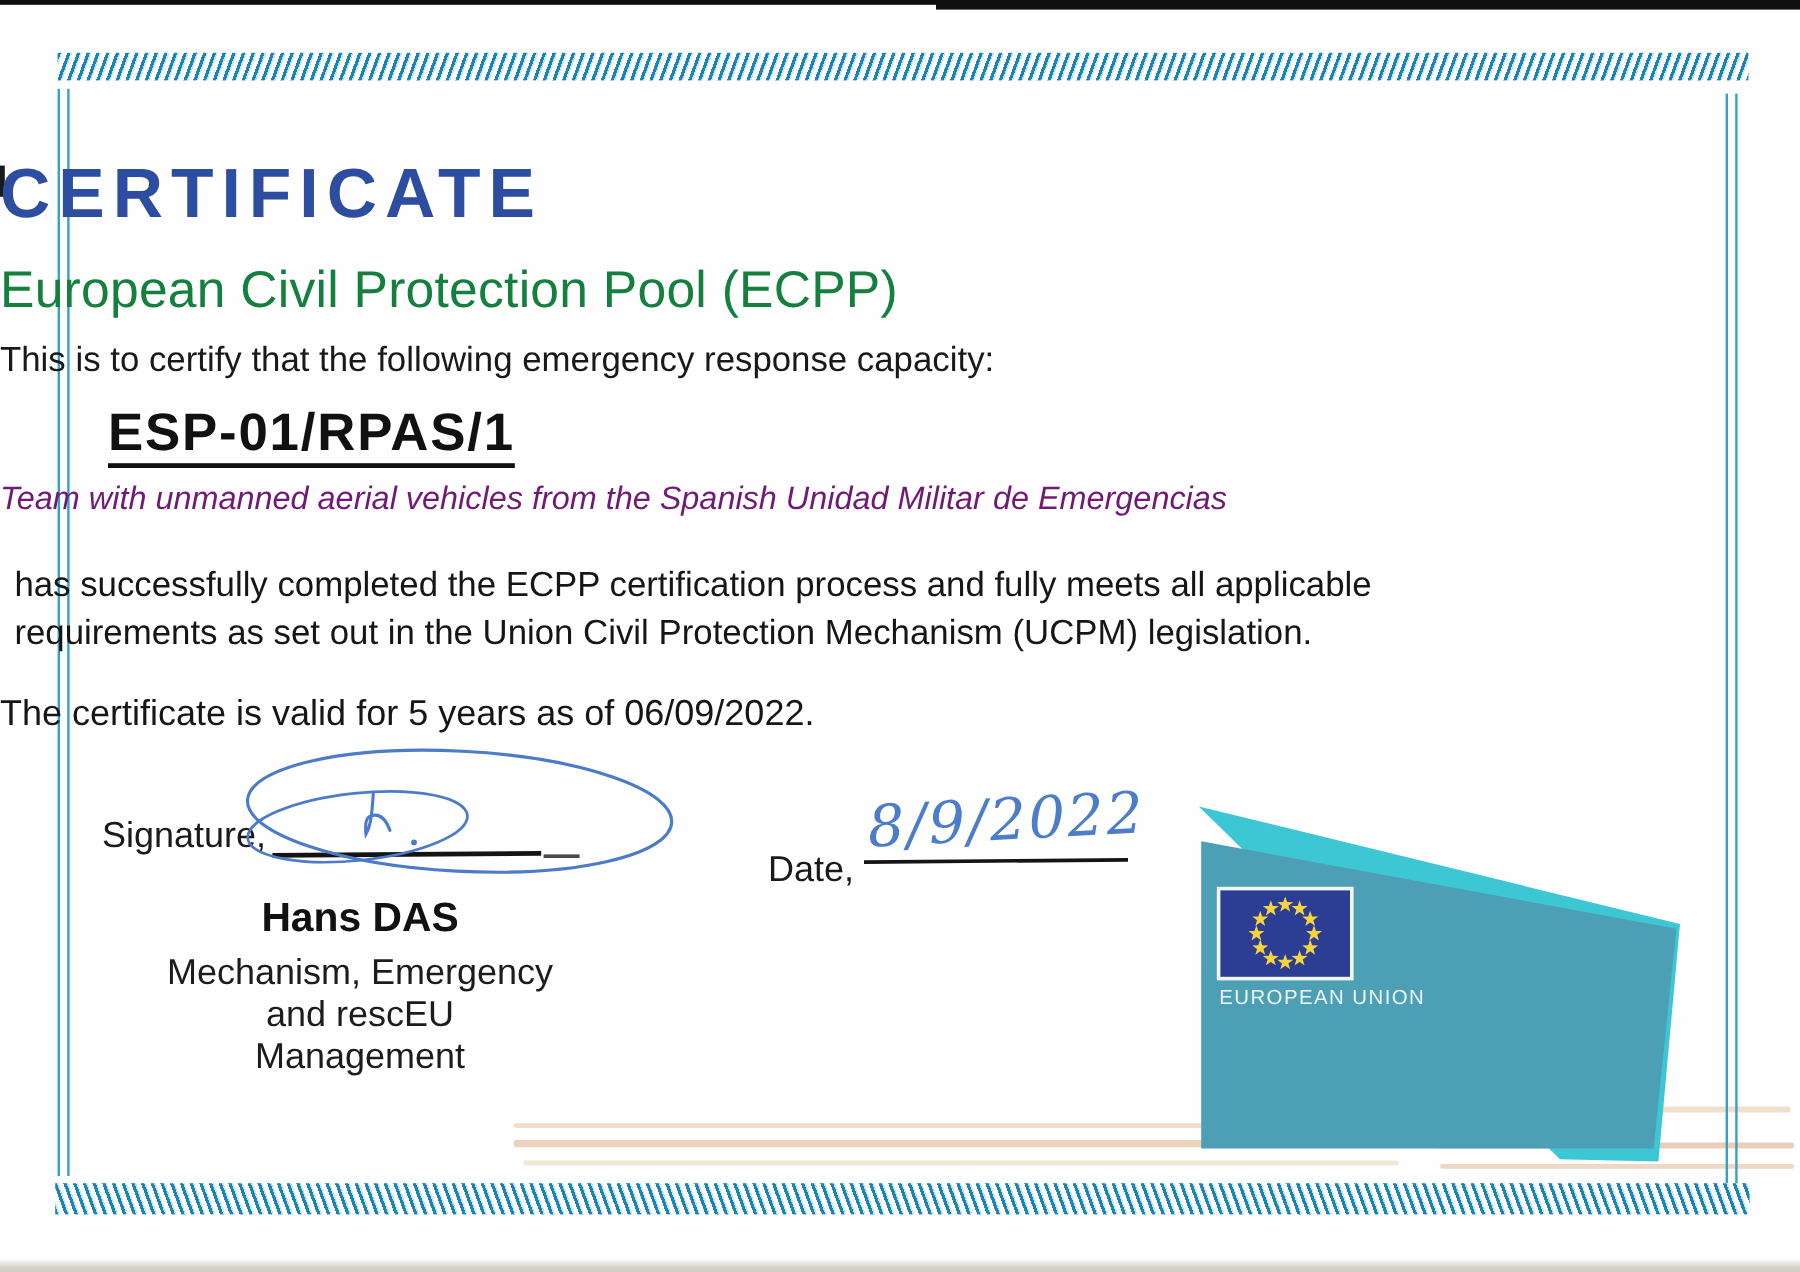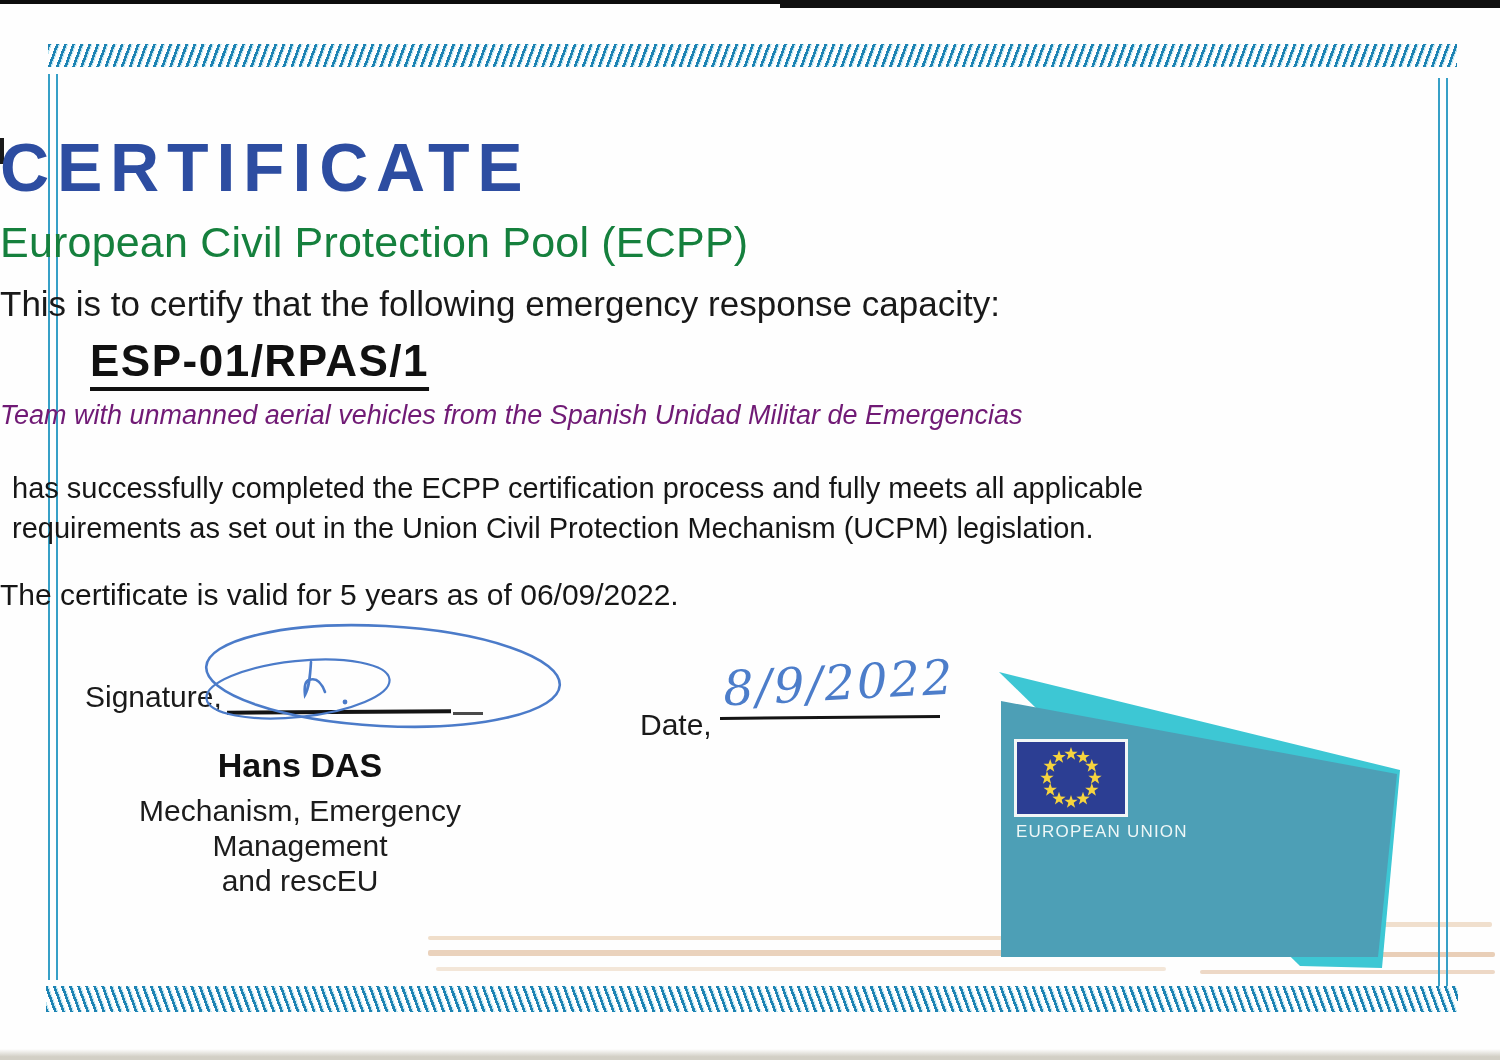--- a/index.html
+++ b/index.html
@@ -23,29 +23,29 @@
       #1d83b3 0 2.6px, rgba(110,200,226,.45) 2.6px 3.8px, transparent 3.8px 7.6px);}
   .hatch-top{left:48px;top:44px;width:1409px;height:23px;}
   .hatch-bottom{left:46px;top:986px;width:1412px;height:26px;
     background:repeating-linear-gradient(70deg,
       #1d83b3 0 2.6px, rgba(110,200,226,.45) 2.6px 3.8px, transparent 3.8px 7.6px);}
   .frame-line{width:6px;border-left:2px solid #37a0c7;border-right:2px solid #37a0c7;}
   .frame-left{left:48px;top:74px;height:906px;}
   .frame-right{left:1438px;top:78px;height:908px;}
   .title{
     margin:0;position:absolute;left:0;top:128px;width:1500px;
-    font-size:68px;font-weight:800;letter-spacing:.115em;
+    font-size:58px;font-weight:800;letter-spacing:.115em;
     color:#2d4da1;
   }
   .subtitle{
     margin:0;position:absolute;left:0;top:218px;width:1500px;
     font-size:43px;font-weight:400;color:#15803d;letter-spacing:.2px;
   }
   .intro{margin:0;position:absolute;left:0;top:284px;width:1188px;
-    font-size:35px;color:#191919;}
+    font-size:29px;color:#191919;}
   .code{
     margin:0;position:absolute;left:90px;top:336px;width:1420px;
     font-size:44px;font-weight:bold;letter-spacing:1.5px;color:#111;
     text-decoration:underline;text-decoration-thickness:4px;text-underline-offset:11px;
   }
   .desc{margin:0;position:absolute;left:0;top:400px;width:1500px;
     font-size:27px;font-style:italic;color:#701a75;}
   .statement{margin:0;position:absolute;left:12px;top:468px;width:1500px;
     font-size:29px;line-height:40px;color:#161616;}
   .statement span{display:block;white-space:nowrap;}
@@ -102,22 +102,22 @@
     <ellipse cx="205" cy="64" rx="177" ry="50" stroke-width="2.6" transform="rotate(3 205 64)"></ellipse>
     <ellipse cx="120" cy="77" rx="92" ry="28" stroke-width="2.2" transform="rotate(-6 120 77)"></ellipse>
     <path d="M133,50 C132,66 131,76 127,83 C126,74 127,69 131,68 C139,65 144,72 147,80" stroke-width="2.6"></path>
   </g>
   <circle cx="167" cy="90" r="2.4" fill="#4b7bc9"></circle>
 </svg>
 
 <div class="abs signatory">
   <p class="name">Hans DAS</p>
   <p class="role">Mechanism, Emergency</p>
+  <p class="role">and rescEU</p>
   <p class="role">Management</p>
-  <p class="role">and rescEU</p>
 </div>
 
 <div class="abs date-label">Date,</div>
 <div class="abs date-underline"></div>
 <svg class="abs" style="left:705px;top:636px;" width="250" height="94" viewBox="0 0 250 94">
   <text x="18" y="64" font-size="48" font-style="italic" letter-spacing="2" font-family="DejaVu Serif, serif" fill="#4c7dca" transform="rotate(-3 125 47)">8/9/2022</text>
 </svg>
 
 <svg class="abs" style="left:993px;top:670px;" width="410" height="300" viewBox="0 0 410 300">
   <defs>

